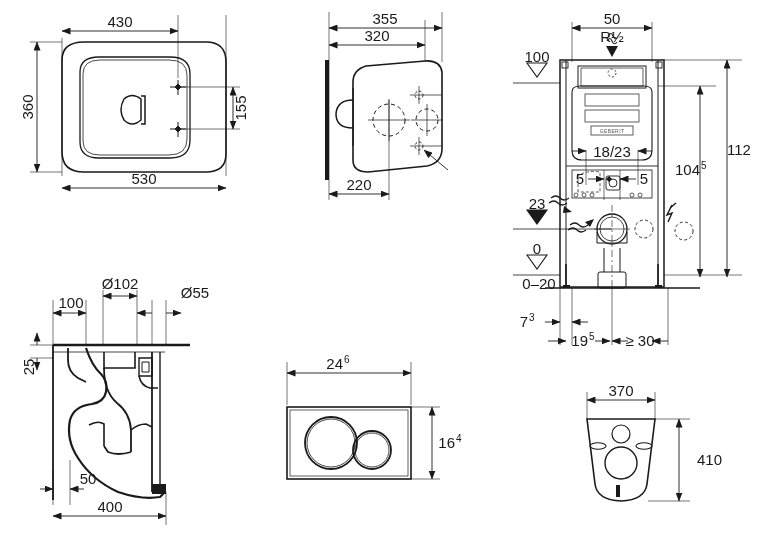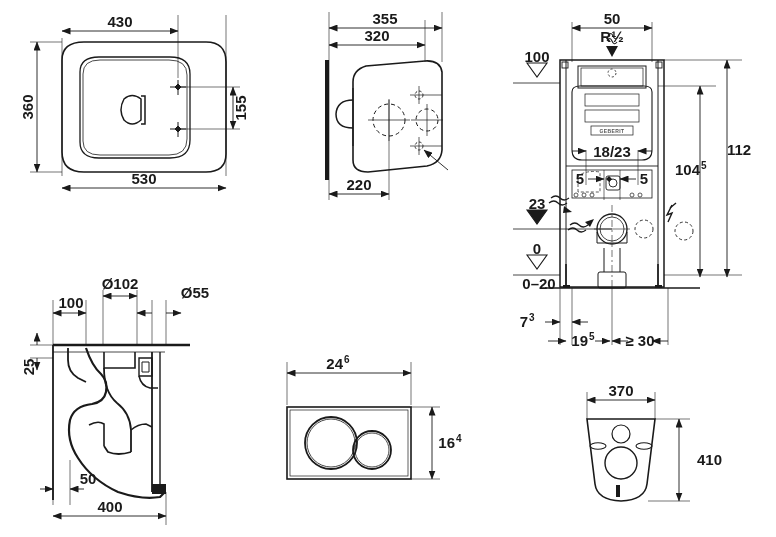--- a/index.html
+++ b/index.html
@@ -1,20 +1,20 @@
 <!DOCTYPE html>
 <html><head>
 <meta charset="utf-8">
 <style>
   html,body{margin:0;padding:0;background:#ffffff;}
   body{
     width:776px;height:537px;position:relative;overflow:hidden;
     font-family:"Liberation Sans",sans-serif;color:#1a1a1a;
   }
-  #sheet{position:absolute;inset:0;font-weight:bold;}
+  #sheet{position:absolute;inset:0;}
   svg{display:block;}
   .dimtext{font-family:"Liberation Sans",sans-serif;font-size:15px;fill:#1a1a1a;}
   .dimtext-sm{font-family:"Liberation Sans",sans-serif;font-size:10px;fill:#1a1a1a;}
   .logotext{font-family:"Liberation Sans",sans-serif;font-size:5px;fill:#555;letter-spacing:.4px;}
 </style>
 </head>
 <body>
 
 <div id="sheet">
 <svg width="776" height="537" viewBox="0 0 776 537">

